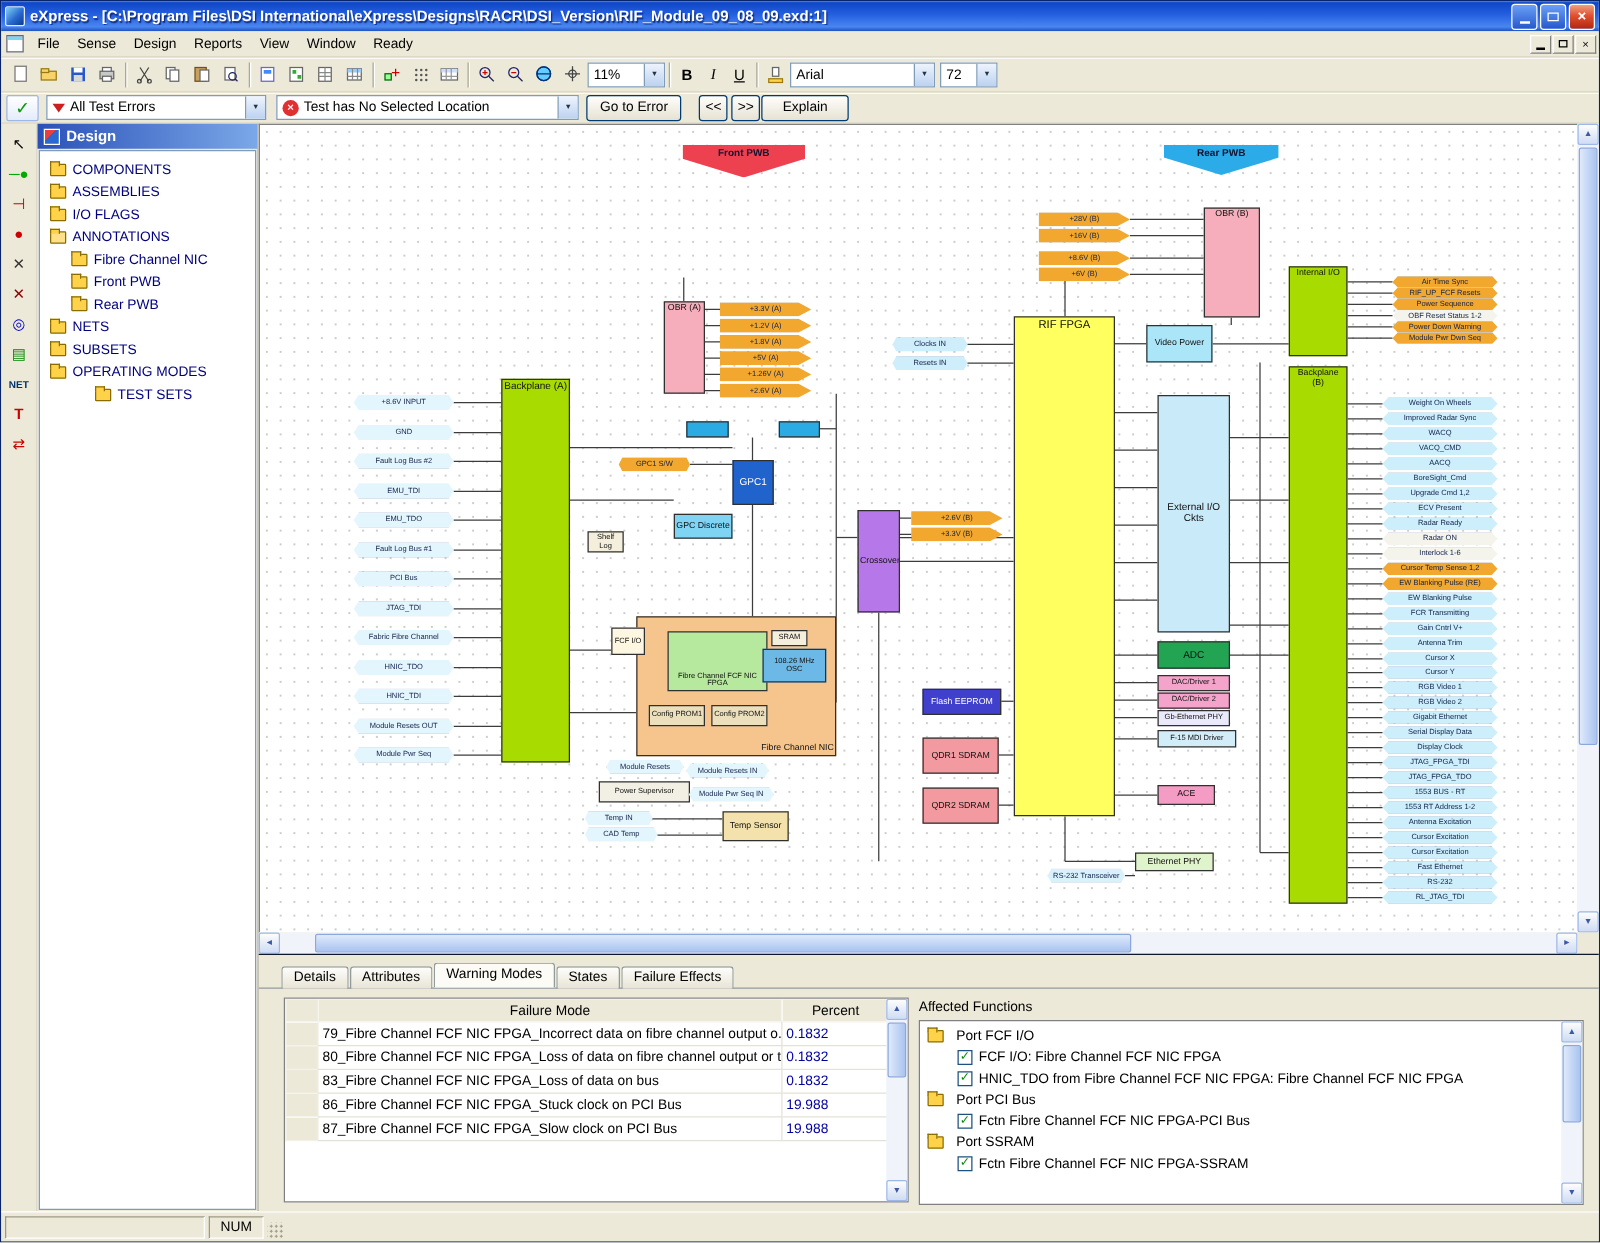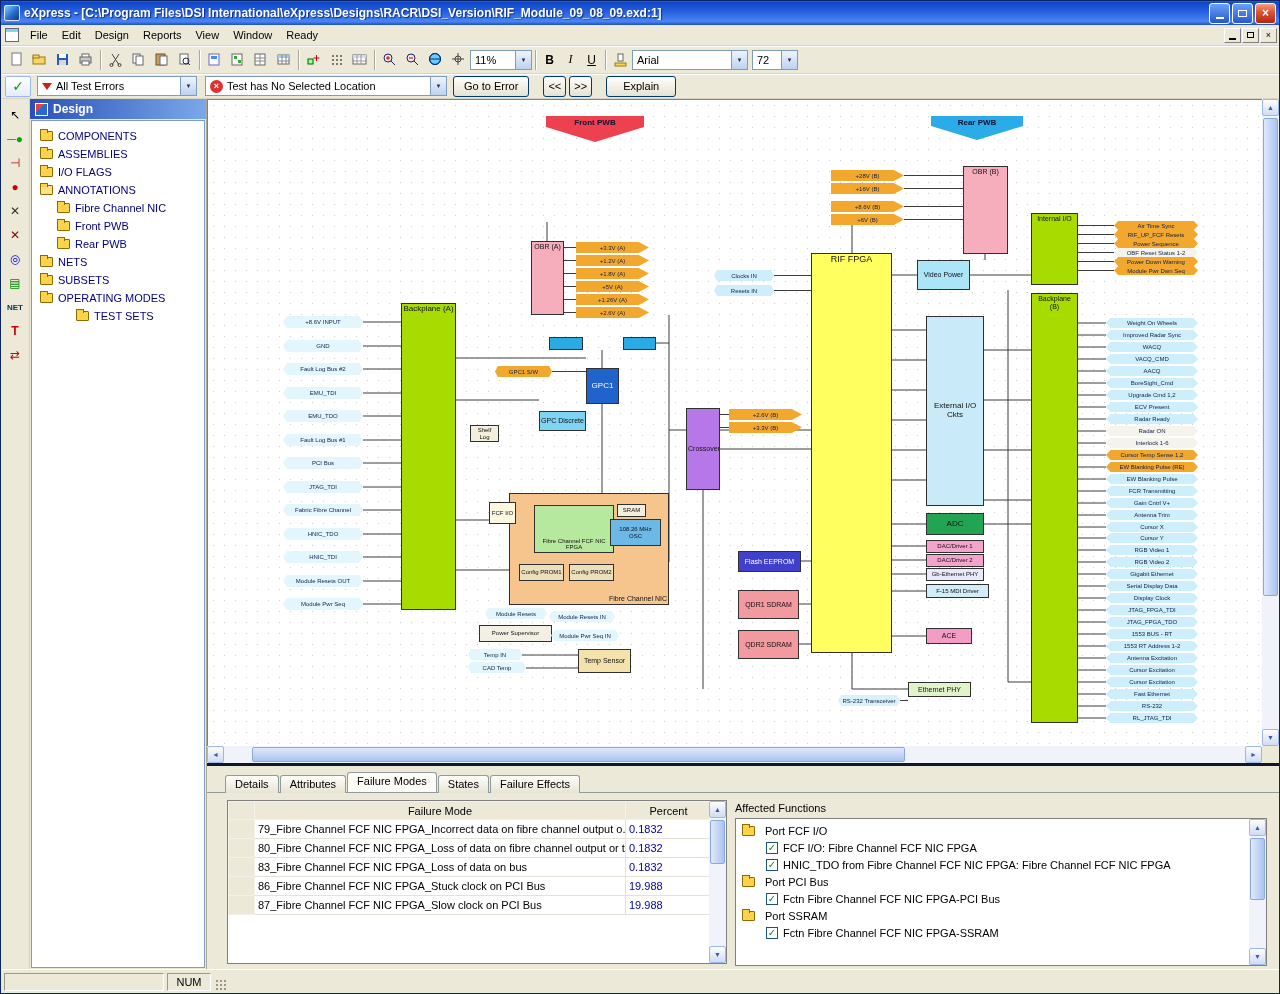--- a/index.html
+++ b/index.html
@@ -98,21 +98,21 @@
     white-space:nowrap;overflow:hidden;line-height:1;}
   .flag-hex{clip-path:polygon(5% 0,95% 0,100% 50%,95% 100%,5% 100%,0 50%);
     filter:drop-shadow(0.5px 0 0 #3a5a8c) drop-shadow(-0.5px 0 0 #3a5a8c) drop-shadow(0 0.5px 0 #3a5a8c) drop-shadow(0 -0.5px 0 #3a5a8c);}
   .flag-arrow{clip-path:polygon(0 0,86% 0,100% 50%,86% 100%,0 100%);
     filter:drop-shadow(0.5px 0 0 #7a5200) drop-shadow(-0.5px 0 0 #7a5200) drop-shadow(0 0.5px 0 #7a5200) drop-shadow(0 -0.5px 0 #7a5200);}
   .banner{position:absolute;clip-path:polygon(0 0,100% 0,100% 42%,50% 100%,0 42%);display:flex;
     justify-content:center;font-size:8px;font-weight:bold;padding-top:2px;color:#101030;
     filter:drop-shadow(0.5px 0 0 #224;) }
 
   
-  .bottompanel{position:relative;flex:1;background:#ece9d8;border-top:3px solid #0f172a;}
+  .bottompanel{position:relative;flex:1;background:#ece9d8;border-top:1px solid #0f172a;}
   .tabs{position:absolute;left:18px;top:5px;display:flex;align-items:flex-end;height:21px;z-index:2;}
   .tab{border:1px solid #919b9c;border-bottom:none;background:linear-gradient(#fdfdfb,#e8e4d4);
     padding:2px 9px 3px;font-size:11px;border-radius:3px 3px 0 0;margin-right:1px;position:relative;top:1px;}
   .tab.active{background:#fcfbf6;padding-bottom:5px;top:0;z-index:3;}
   .tabline{position:absolute;left:0;right:0;top:26px;border-top:1px solid #919b9c;}
   .ftable-wrap{position:absolute;left:20px;top:34px;width:500px;height:164px;background:#fff;
     border:1px solid #808080;overflow:hidden;}
   .ftable{border-collapse:collapse;table-layout:fixed;font-size:11px;width:483px;}
   .ftable th{background:#ece9d8;border:1px outset #f4f2e8;font-weight:normal;height:18px;overflow:hidden;white-space:nowrap;}
   .ftable td{border-right:1px solid #e4e2d8;border-bottom:1px solid #e4e2d8;height:19px;padding:0 3px;
@@ -155,21 +155,21 @@
     <div class="winbtn">
         <span class="box"></span>
       </div>
     <div class="winbtn close">×</div>
   </div>
 
   <div class="menubar">
     <div class="docicon"></div>
     <div style="display:flex">
         <div class="menu-item">File</div>
-        <div class="menu-item">Edit</div>
+        <div class="menu-item">Sense</div>
         <div class="menu-item">Design</div>
         <div class="menu-item">Reports</div>
         <div class="menu-item">View</div>
         <div class="menu-item">Window</div>
         <div class="menu-item">Ready</div>
       </div>
     <div class="spacer"></div>
     <div class="mdibtn">
         <span class="bar"></span>
       </div>
@@ -335,34 +335,34 @@
     <div class="combo" style="width:46px;margin-left:4px">
       <span>72</span>
       <span class="arrow">▼</span>
     </div>
   </div>
 
   <div class="toolbar tb2">
     <div class="tbtn2">
         <span class="chk">✓</span>
       </div>
-    <div class="combo" style="width:160px">
+    <div class="combo" style="width:176px">
       <span class="funnel"></span>
       <span>All Test Errors</span>
       <span class="arrow">▼</span>
     </div>
     <div class="combo" style="width:242px;margin-left:8px">
       <span class="xcirc">×</span>
       <span>Test has No Selected Location</span>
       <span class="arrow">▼</span>
     </div>
     <button class="xpbtn">Go to Error</button>
     <button class="xpbtn sm" style="margin-left:14px">&lt;&lt;</button>
     <button class="xpbtn sm">&gt;&gt;</button>
-    <button class="xpbtn" style="margin-left:14px;padding:0 16px">Explain</button>
+    <button class="xpbtn" style="margin-left:1px;padding:0 16px">Explain</button>
   </div>
 
   <div class="workspace">
 
     <div class="leftstrip">
       <div class="ltool" style="color:#000">↖</div>
       <div class="ltool" style="color:#0a0">─●</div>
       <div class="ltool" style="color:#c00">⊣</div>
       <div class="ltool" style="color:#c00">●</div>
       <div class="ltool" style="color:#333">✕</div>
@@ -735,21 +735,21 @@
             </div>
           <div class="sbtn">►</div>
         </div>
         <div class="sbcorner"></div>
       </div>
 
       <div class="bottompanel">
         <div class="tabs">
             <div class="tab">Details</div>
             <div class="tab">Attributes</div>
-            <div class="tab active">Failure Modes</div>
+            <div class="tab active">Warning Modes</div>
             <div class="tab">States</div>
             <div class="tab">Failure Effects</div>
           </div>
         <div class="tabline"></div>
 
         <div class="ftable-wrap">
           <table class="ftable">
             <colgroup>
                 <col style="width:26px">
                 <col style="width:371px">

